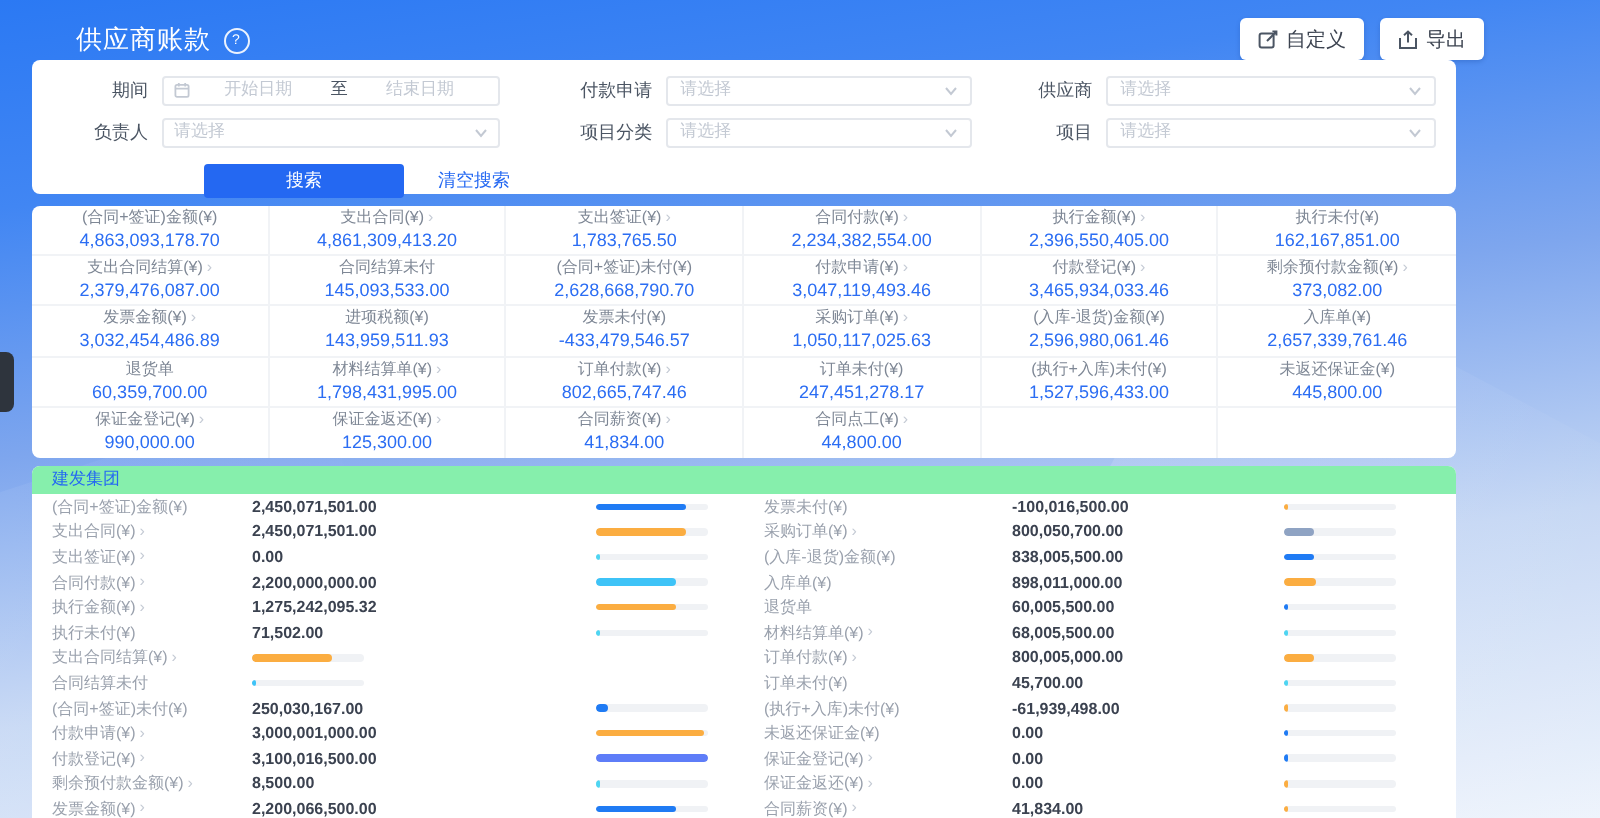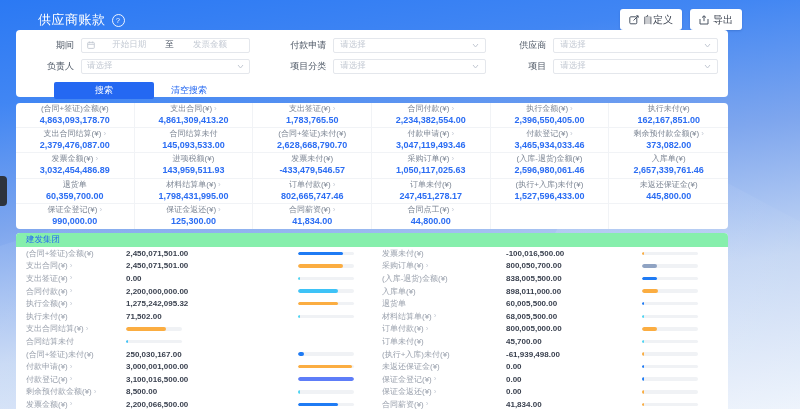--- a/index.html
+++ b/index.html
@@ -30,35 +30,35 @@
   
   .filter-panel{top:30px;height:67px;padding:7px 10px 0 0;}
   .f-row{display:flex;align-items:center;height:16px;margin-bottom:5px;}
   .f-label{font-size:9px;color:#4b5563;text-align:right;flex:0 0 auto;}
   .lab1{width:58px;} .lab2{width:64px;margin-left:12px;} .lab3{width:46px;margin-left:14px;}
   .f-field{height:15px;border:1px solid #e4e7ec;border-radius:2px;display:flex;align-items:center;
     box-sizing:border-box;font-size:8.5px;color:#c3c9d3;padding:0 6px;margin-left:7px;cursor:pointer;background:#fff;}
   .w-date{width:185px;padding:0 5px;} .w-mid{width:167px;justify-content:space-between;}
   .w-end{width:180px;justify-content:space-between;}
   .date-part{flex:1;text-align:center;} .date-to{color:#4b5563;flex:0 0 auto;padding:0 2px;}
-  .f-actions{display:flex;align-items:center;margin-top:8px;}
+  .f-actions{display:flex;align-items:center;margin-top:8px;padding-left:48px;}
   .search-btn{margin-left:38px;width:100px;height:17px;background:#2468f2;color:#fff;border-radius:2px;
     display:flex;align-items:center;justify-content:center;font-size:9px;cursor:pointer;}
   .clear-link{margin-left:17px;font-size:9px;color:#2468f2;cursor:pointer;}
 
   
   .cards-panel{top:103px;height:126px;overflow:hidden;display:grid;
     grid-template-columns:repeat(6,1fr);grid-auto-rows:25.2px;}
   .card-cell{border-right:1px solid #f1f3f6;border-bottom:1px solid #f1f3f6;
     display:flex;flex-direction:column;align-items:center;justify-content:center;overflow:hidden;}
   .card-cell:nth-child(6n){border-right:none;}
   .card-cell:nth-child(n+25){border-bottom:none;}
   .card-label{font-size:8px;color:#7e8795;line-height:1;white-space:nowrap;display:flex;align-items:center;}
   .chev{color:#c5cbd5;font-size:8px;margin-left:2px;line-height:1;}
-  .card-value{font-size:9px;font-weight:bold;color:#2b6df3;margin-top:3px;line-height:1;white-space:nowrap;}
+  .card-value{font-size:9px;font-weight:normal;color:#2b6df3;margin-top:3px;line-height:1;white-space:nowrap;}
 
   
   .lower-panel{top:233px;height:192px;border-radius:4px 4px 0 0;overflow:hidden;}
   .group-header{height:14px;background:#86efac;display:flex;align-items:center;padding:0 10px;}
   .group-name{font-size:8.5px;color:#2468f2;cursor:pointer;}
   .rows-wrap{display:flex;}
   .rcol{width:356px;}
   .row{display:flex;align-items:center;height:12.6px;padding-left:10px;box-sizing:border-box;}
   .r-label{font-size:8px;color:#9aa1ad;white-space:nowrap;display:flex;align-items:center;overflow:hidden;}
   .rcol.left .r-label{width:100px;} .rcol.right .r-label{width:124px;}
@@ -101,21 +101,21 @@
   <div class="panel filter-panel">
     <div class="f-row">
       <span class="f-label lab1">期间</span>
       <div class="f-field w-date">
         <svg width="8" height="8" viewBox="0 0 8 8" fill="none" stroke="#c3c9d3" stroke-width="0.9">
           <rect x="0.7" y="1.4" width="6.6" height="6" rx="0.8"></rect>
             <path d="M2.4 0.5 L2.4 2.2 M5.6 0.5 L5.6 2.2 M0.7 3.3 L7.3 3.3"></path>
         </svg>
         <span class="date-part">开始日期</span>
         <span class="date-to">至</span>
-        <span class="date-part">发票金额</span>
+        <span class="date-part">结束日期</span>
       </div>
       <span class="f-label lab2">付款申请</span>
       <div class="f-field w-mid">
         <span>请选择</span>
         <svg width="7" height="5" viewBox="0 0 7 5" fill="none" stroke="#c3c9d3" stroke-width="1">
             <path d="M1 1 L3.5 4 L6 1"></path>
           </svg>
       </div>
       <span class="f-label lab3">供应商</span>
       <div class="f-field w-end">

